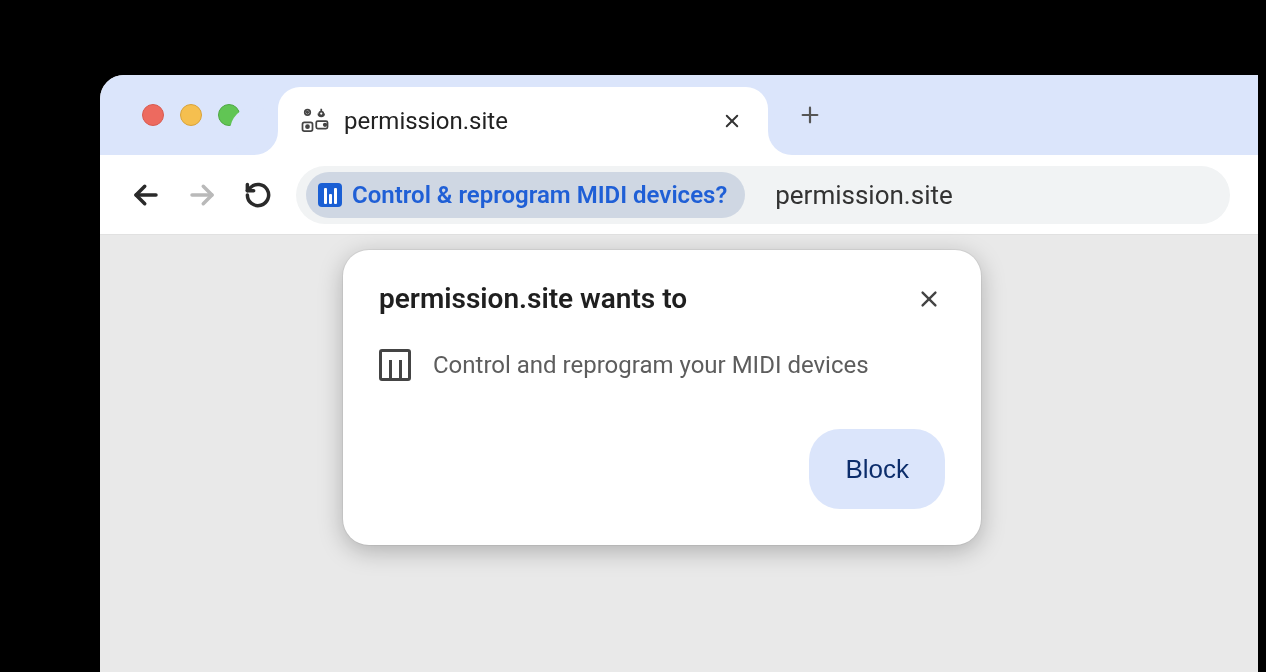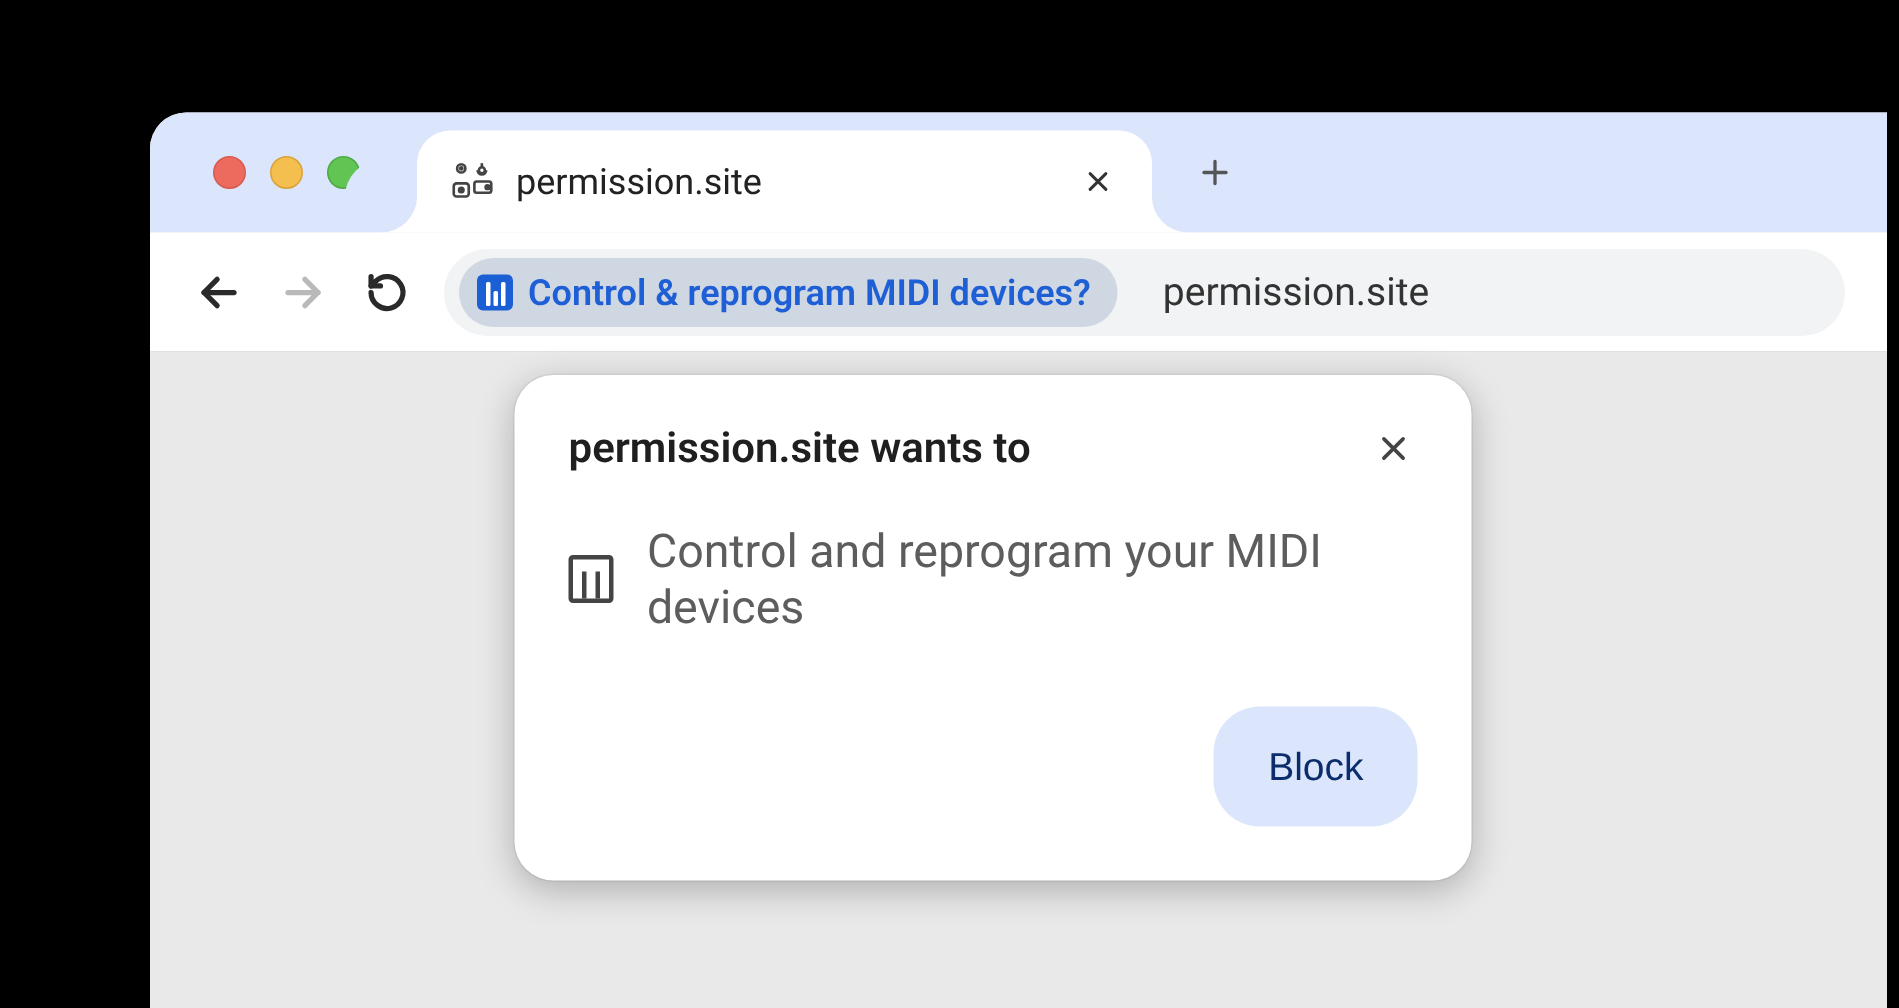--- a/index.html
+++ b/index.html
@@ -216,21 +216,21 @@
     width: 32px; height: 32px;
     border: 3px solid #444;
     border-radius: 3px;
     display: flex;
     align-items: flex-end;
     justify-content: space-around;
     padding: 0 3px 0 3px;
   }
   .perm-icon .k { width: 3px; height: 18px; background: #444; }
   .perm-text {
-    font-size: 31px;
+    font-size: 24px;
     color: #5d5d5d;
   }
   .dialog-actions {
     display: flex;
     justify-content: flex-end;
     gap: 20px;
   }
   .pill-btn {
     height: 80px;
     padding: 0 36px;

